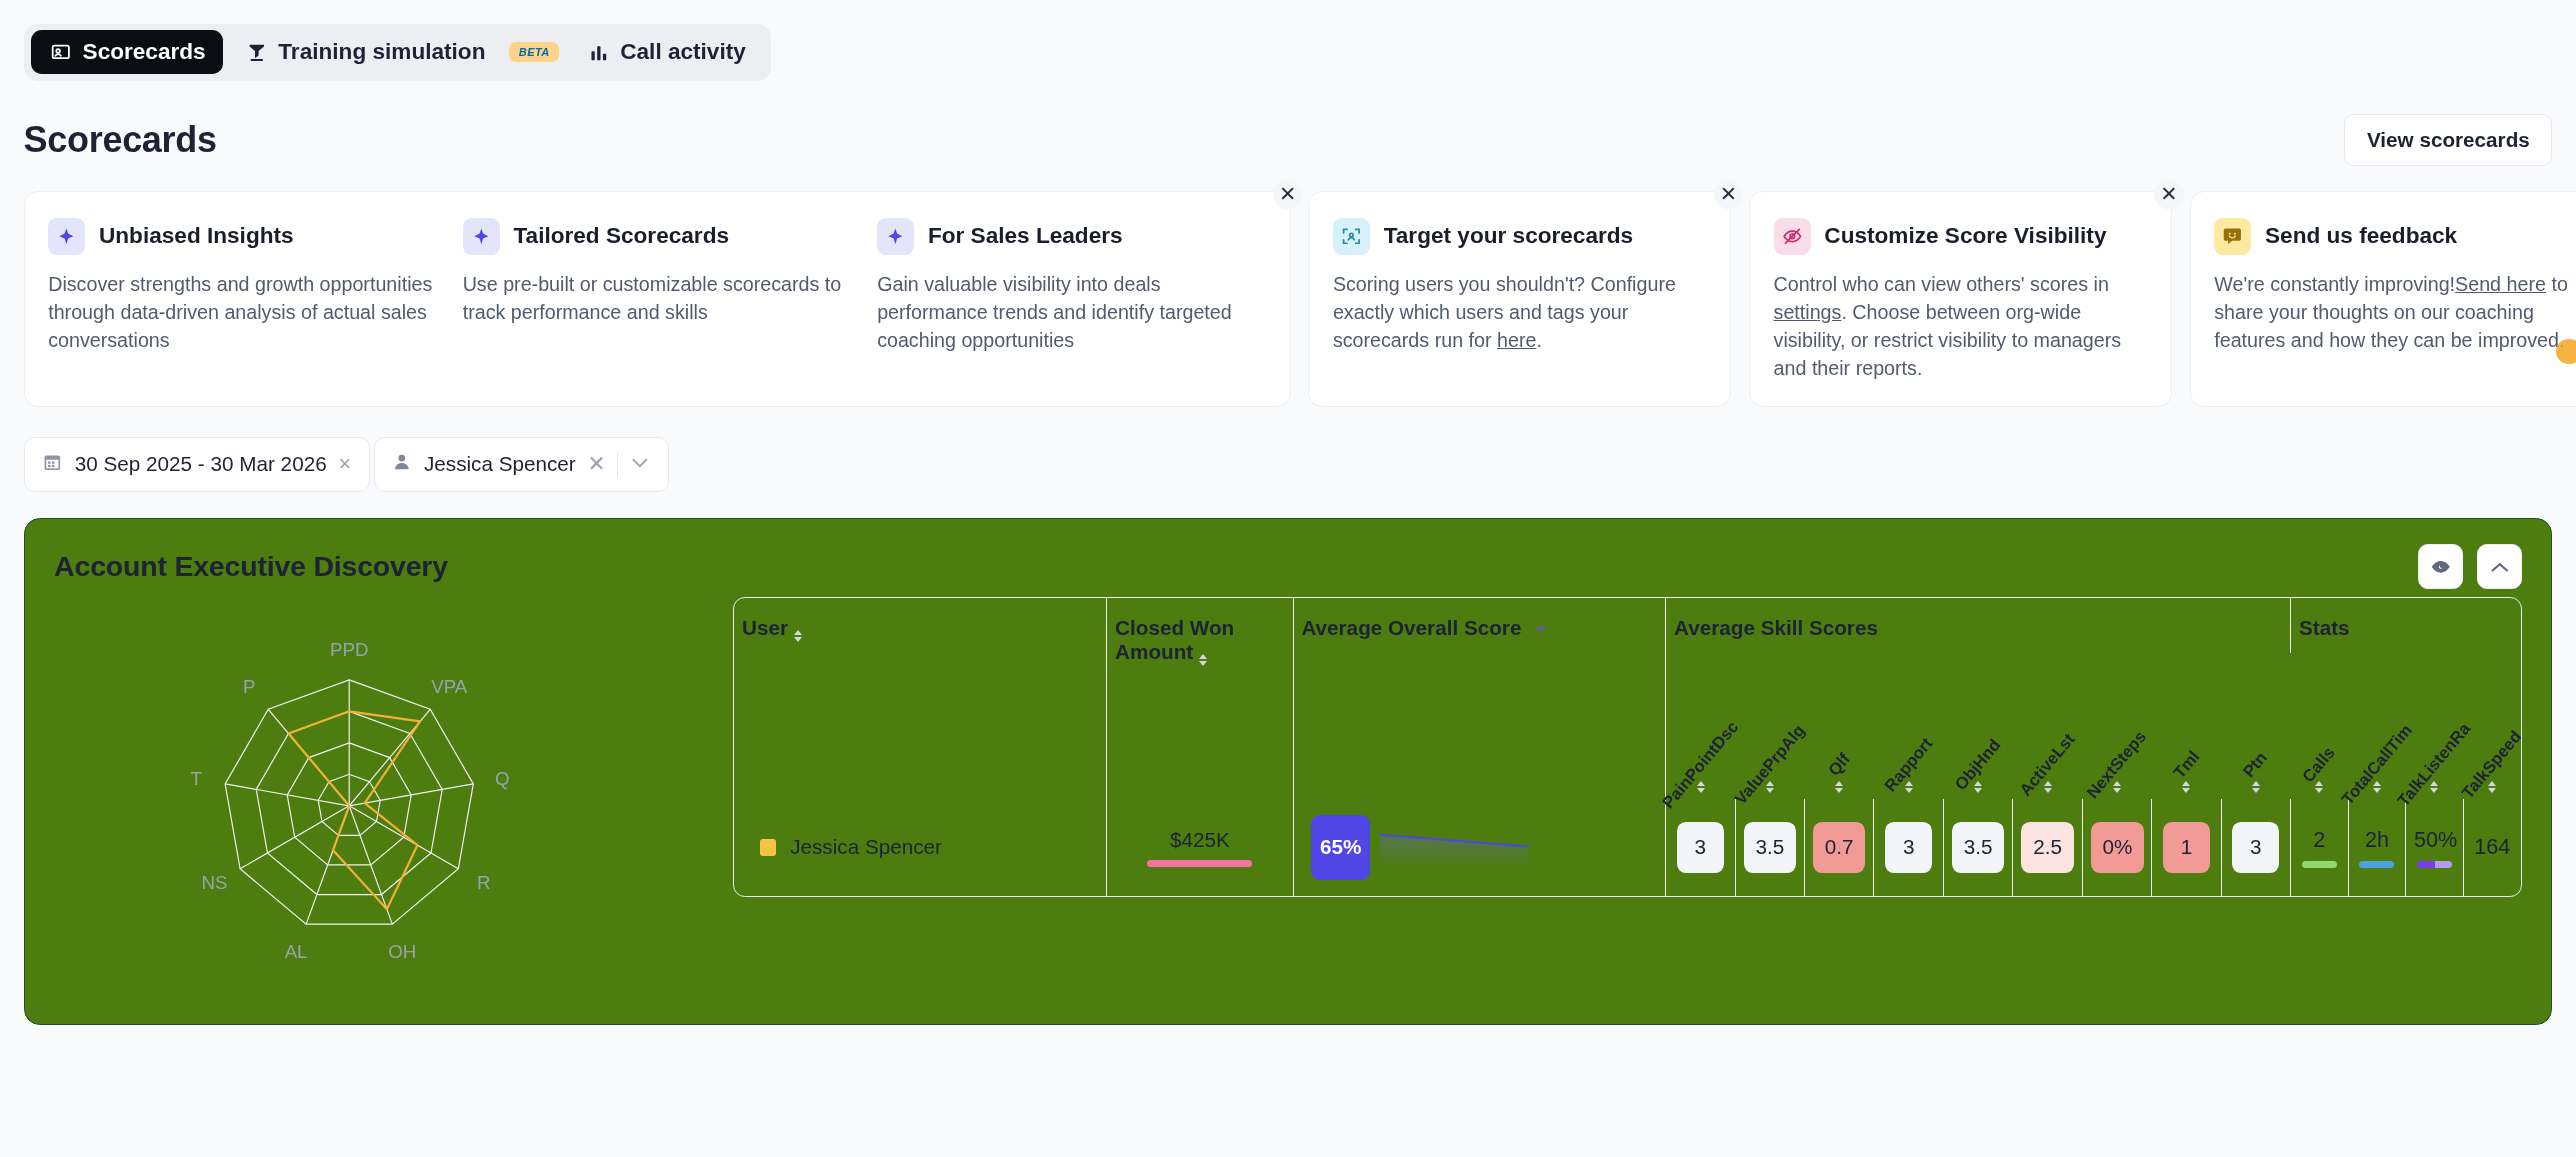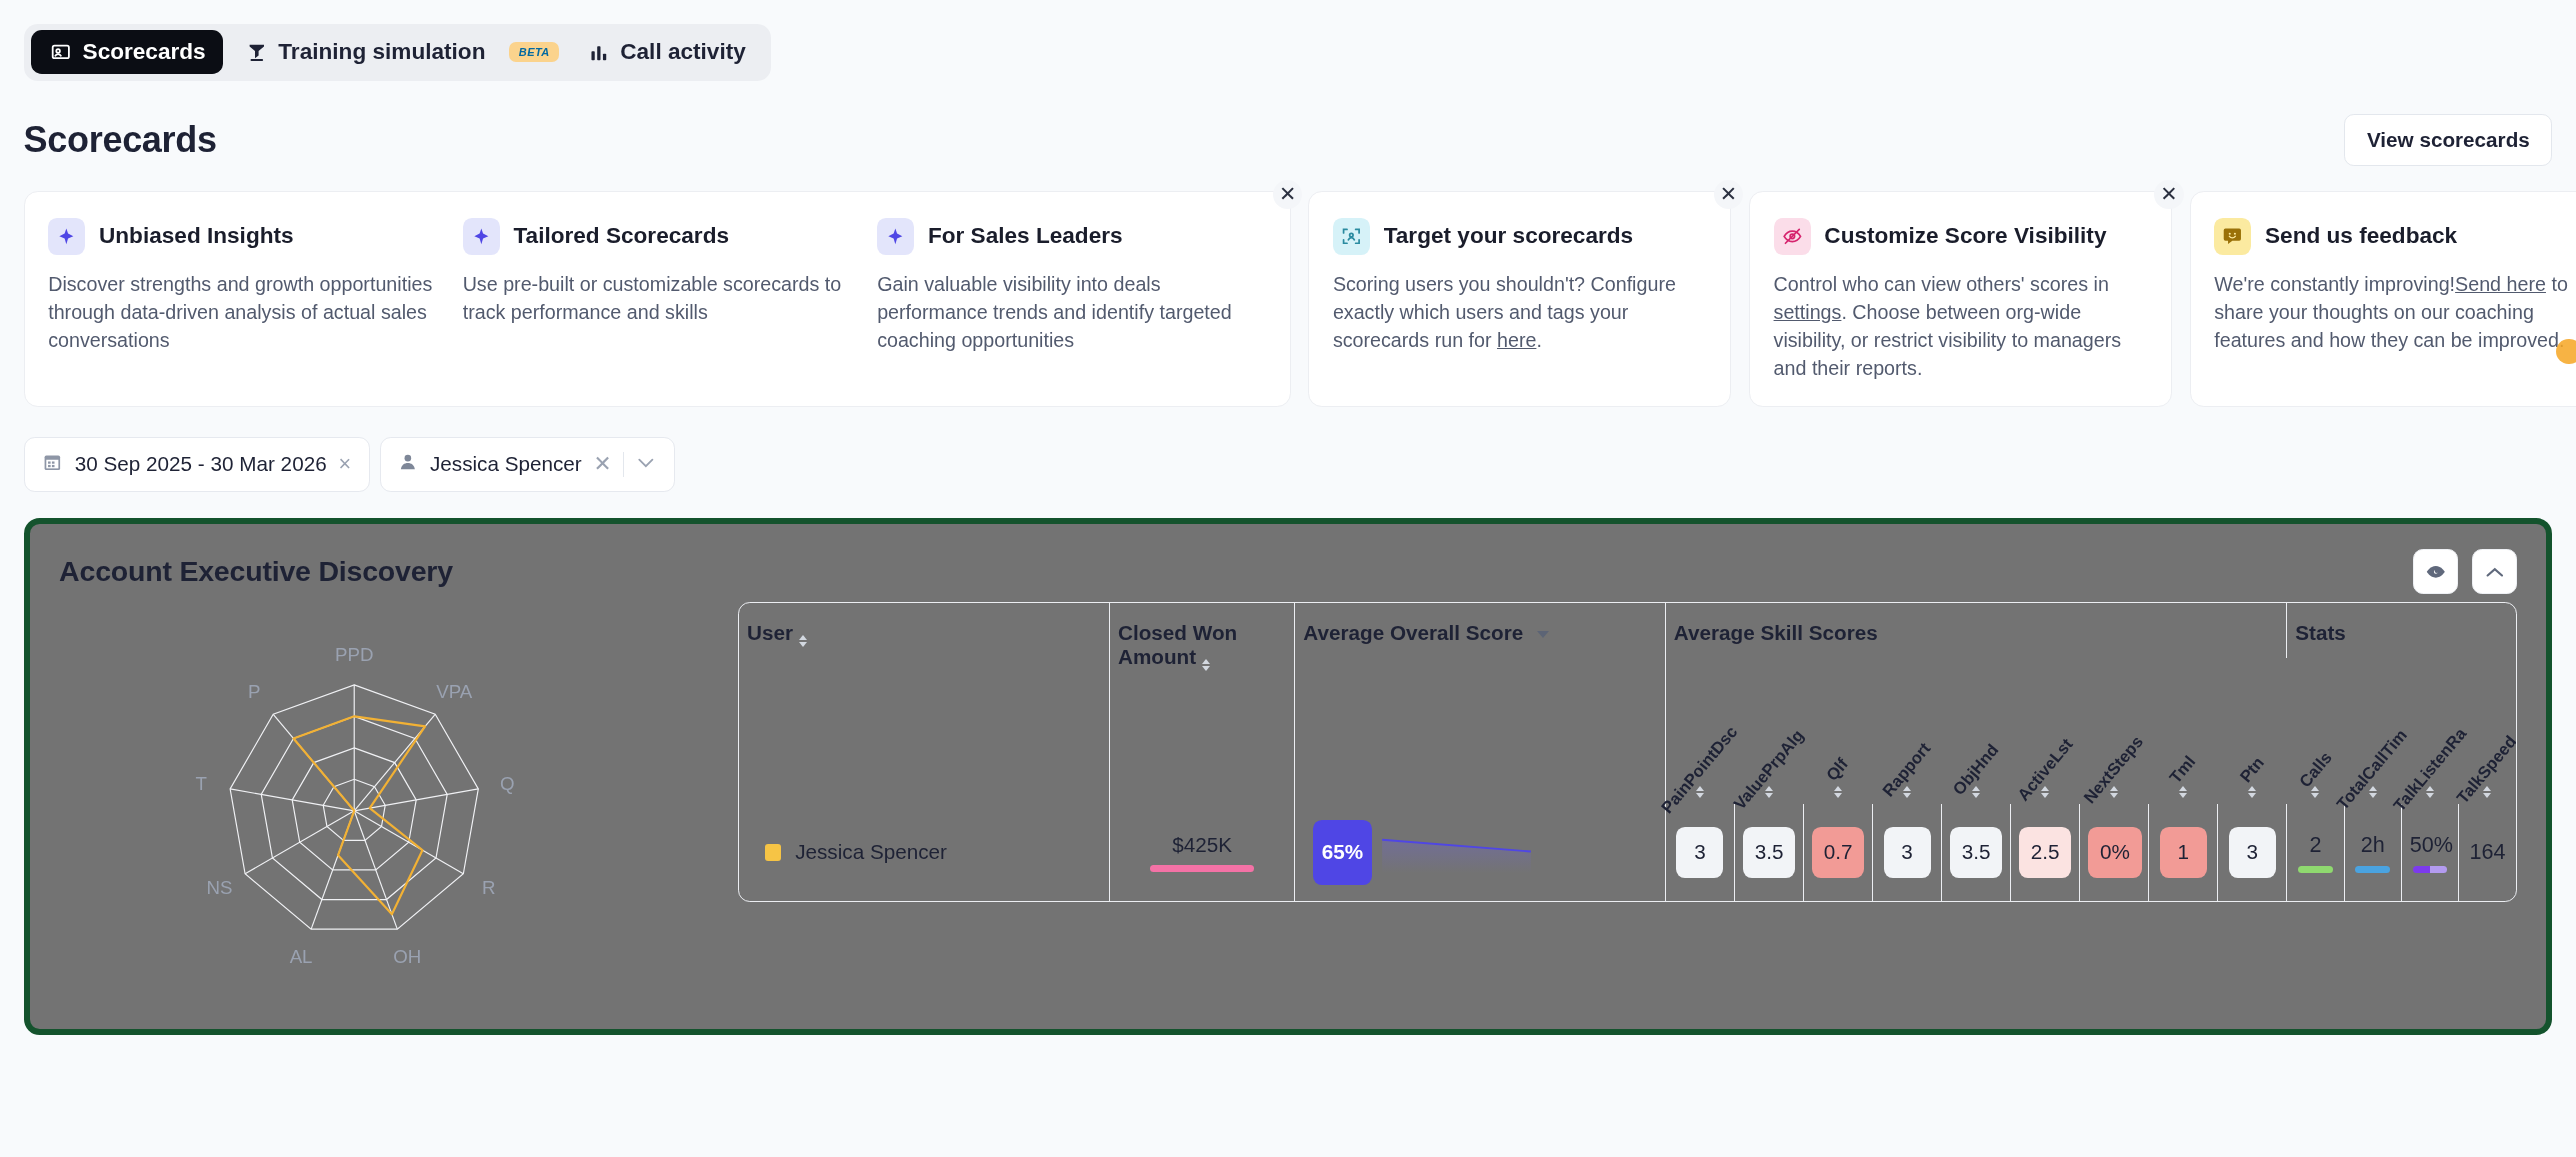--- a/index.html
+++ b/index.html
@@ -72,34 +72,34 @@
     display: flex; align-items: center; justify-content: center;
     font-size: 20.7px; color: #2b3040; cursor: pointer; line-height: 1;
   }
   .scroll-nub {
     position: absolute; right: -5.9px; top: 173px;
     width: 25.6px; height: 25.6px; border-radius: 50%;
     background: #f6a623; opacity: .85;
   }
 
   
-  .filter-row { display: flex; gap: 10px; padding: 29.5px 23.6px 0 23.6px; }
+  .filter-row { display: flex; gap: 4px; padding: 29.5px 23.6px 0 23.6px; }
   .filter-chip {
     background: #ffffff; border: 1px solid #e6e9ef; border-radius: 10.8px;
     display: flex; align-items: center; gap: 11.8px;
     padding: 13.8px 17.7px; font-size: 20.7px; color: #1e2235; cursor: pointer;
   }
   .chip-x { color: #9aa2b1; font-size: 21.6px; cursor: pointer; }
   .chip-div { width: 1px; height: 25.6px; background: #e3e7ed; }
   .chip-caret { color: #9aa2b1; font-size: 15.7px; }
 
   
   .panel {
-    margin: 25.6px 23.6px 0 23.6px; background: #737373;
-    border: 6px solid #14532d; border-radius: 15.7px;
+    margin: 25.6px 23.6px 0 23.6px; background: #4d7c0f;
+    border: 1px solid #14532d; border-radius: 15.7px;
     padding: 25.6px 29.5px 33px 29.5px;
   }
   .panel-head { display: flex; align-items: center; justify-content: space-between; }
   .panel-title { font-size: 28.5px; font-weight: 700; letter-spacing: -0.2px; }
   .panel-actions { display: flex; gap: 13.8px; }
   .icon-btn {
     width: 45px; height: 45px; border-radius: 9.8px; background: #ffffff;
     border: 1px solid #eef0f4; display: flex; align-items: center; justify-content: center;
     cursor: pointer; color: #60697c;
   }

